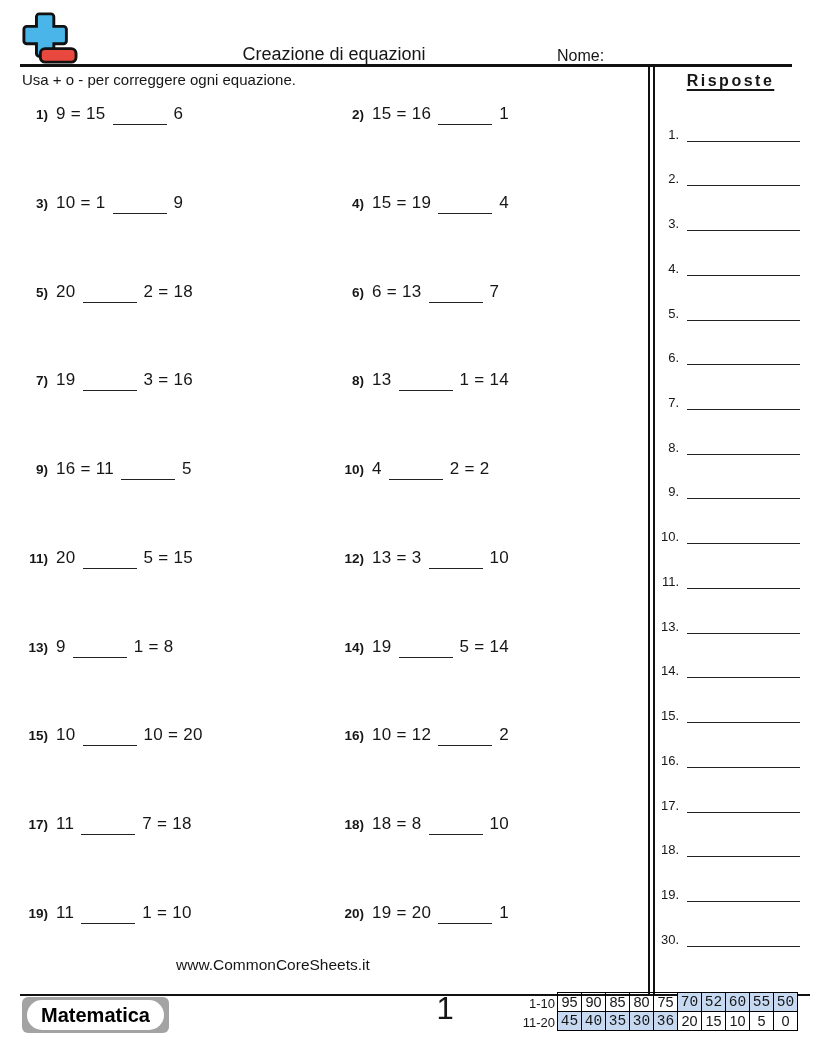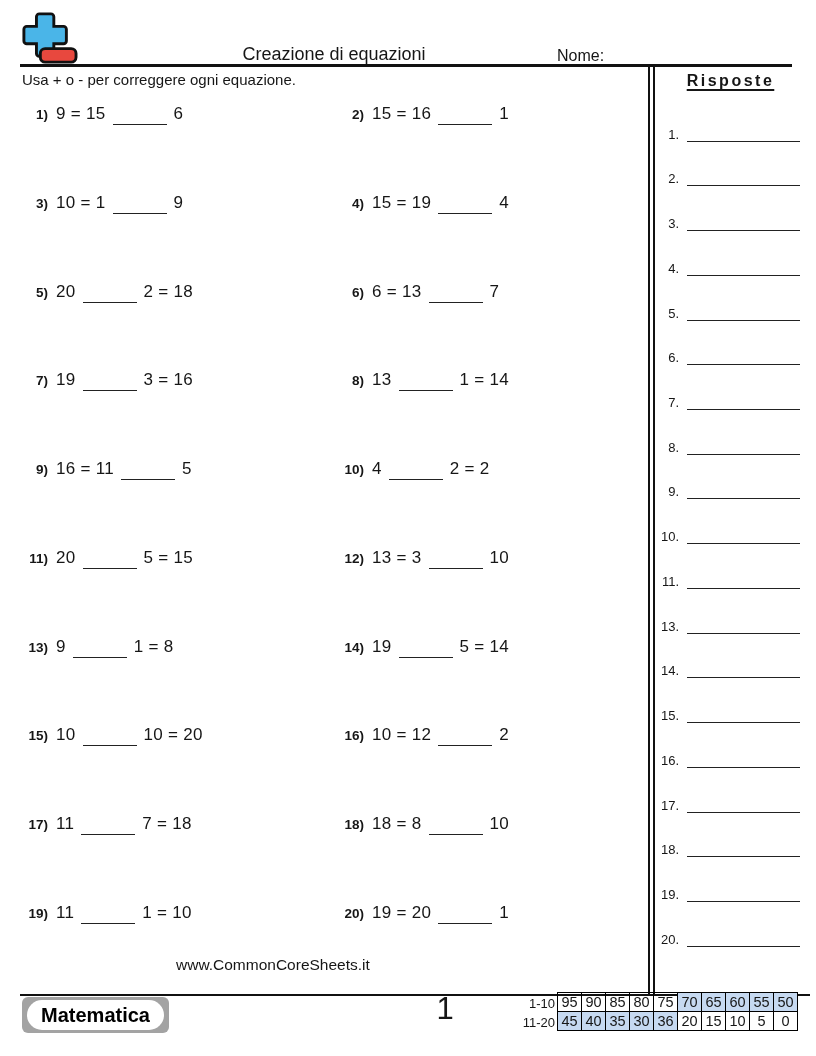--- a/index.html
+++ b/index.html
@@ -53,21 +53,21 @@
   .website{position:absolute;left:176px;top:956px;font-size:15.5px;}
   .page-number{position:absolute;left:430px;top:991px;width:30px;text-align:center;font-size:31px;}
   .grade-label{position:absolute;left:498px;width:57px;text-align:right;font-size:13px;}
   .grade-label-1{top:996px;}
   .grade-label-2{top:1015px;}
   .grade-table{position:absolute;left:557px;top:992px;border-collapse:collapse;}
   .grade-table td{
     width:23px;height:18px;border:1.5px solid #000;padding:0;
     font-size:14.5px;text-align:center;line-height:1;
   }
-  .grade-table td.hl{background:var(--table_highlight);}
+  .grade-table td.hl{background:var(--table_highlight);font-family:Liberation Mono, monospace;}
 </style>
 </head>
 <body>
 
 <div class="page">
 
   <svg class="logo" viewBox="0 0 60 58">
     <path class="logo-plus" d="M20 4 h12 a3 3 0 0 1 3 3 v10 h10 a3 3 0 0 1 3 3 v12 a3 3 0 0 1 -3 3 h-10 v10 a3 3 0 0 1 -3 3 h-12 a3 3 0 0 1 -3 -3 v-10 h-10 a3 3 0 0 1 -3 -3 v-12 a3 3 0 0 1 3 -3 h10 v-10 a3 3 0 0 1 3 -3 z"></path>
     <rect class="logo-minus" x="21" y="40" width="37" height="14" rx="5"></rect>
   </svg>
@@ -267,21 +267,21 @@
     <span class="anum">18.</span>
     <span class="aline"></span>
   </div>
 
   <div class="arow">
     <span class="anum">19.</span>
     <span class="aline"></span>
   </div>
 
   <div class="arow">
-    <span class="anum">20.</span>
+    <span class="anum">30.</span>
     <span class="aline"></span>
   </div>
 </div>
 
   <div class="footer-rule"></div>
   <div class="brand-badge">
     <div class="brand-pill">Matematica</div>
   </div>
   <div class="website">www.CommonCoreSheets.it</div>
   <div class="page-number">1</div>
@@ -295,21 +295,21 @@
   <td>90</td>
 
   <td>85</td>
 
   <td>80</td>
 
   <td>75</td>
 
   <td class="hl">70</td>
 
-  <td class="hl">65</td>
+  <td class="hl">52</td>
 
   <td class="hl">60</td>
 
   <td class="hl">55</td>
 
   <td class="hl">50</td>
 </tr>
       <tr>
   <td class="hl">45</td>
 

